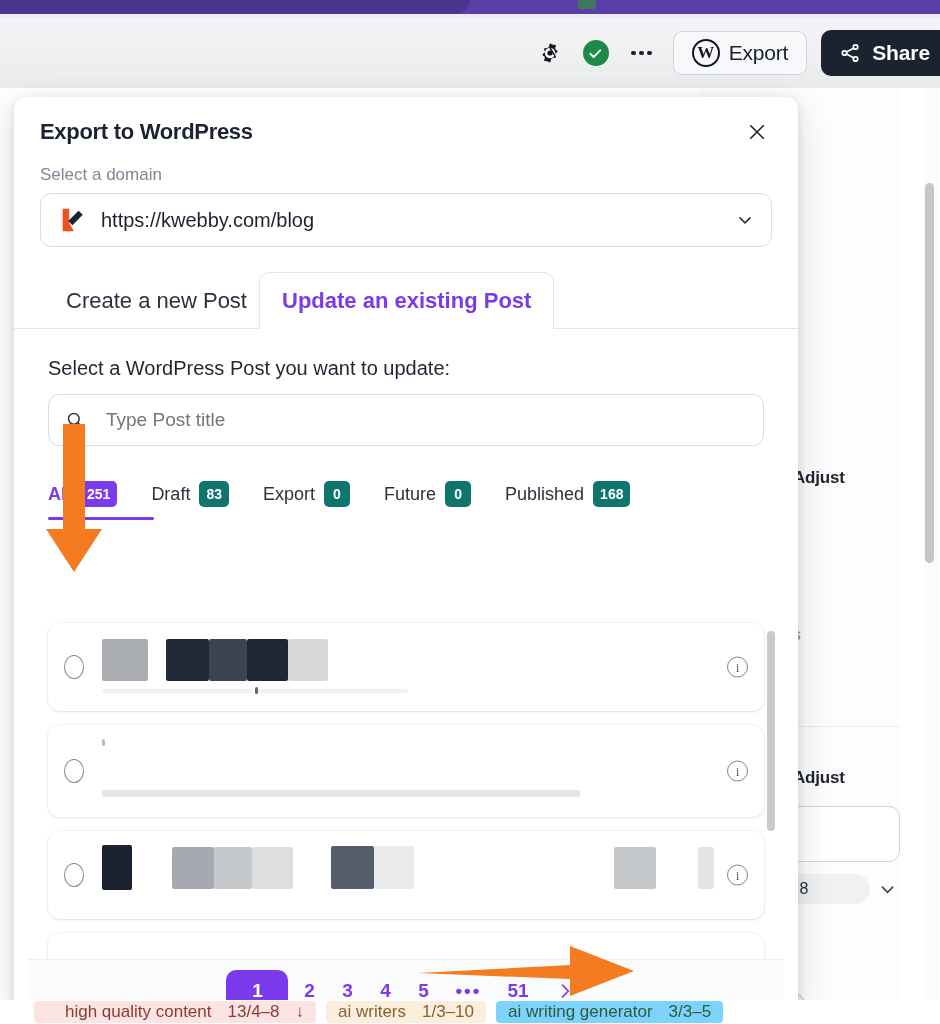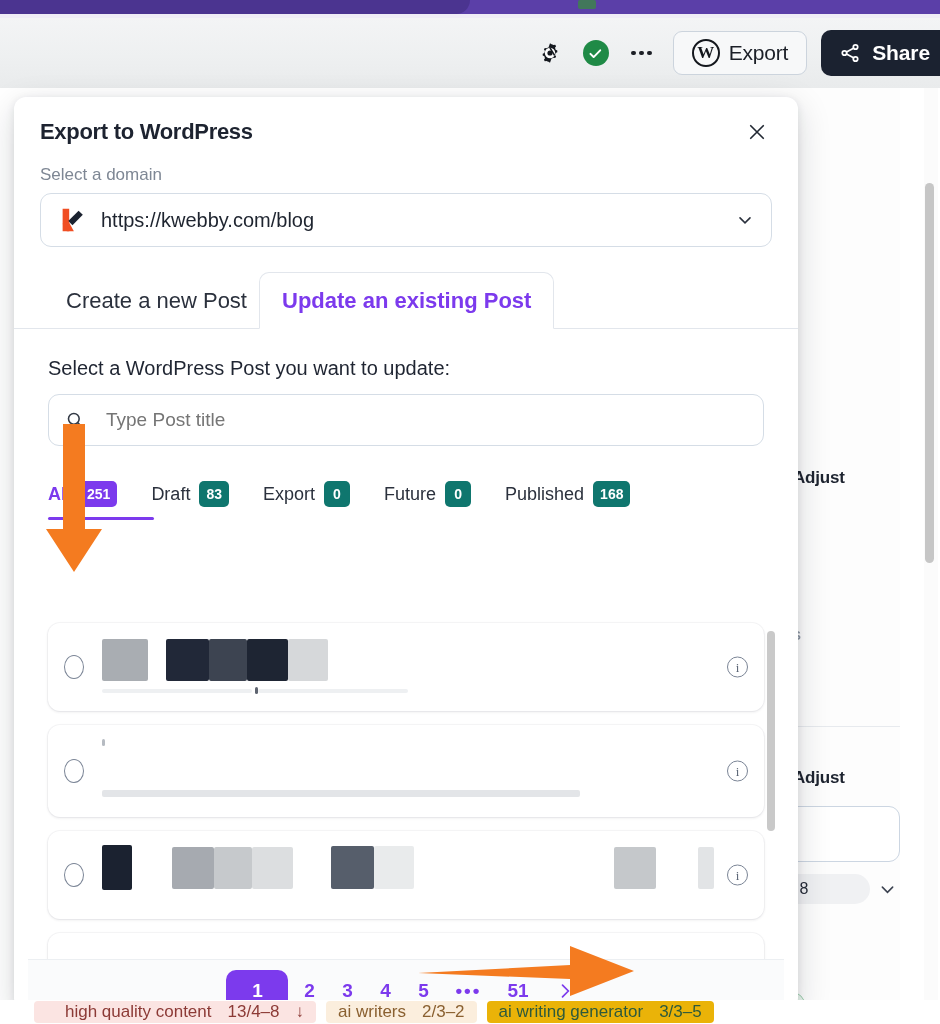--- a/index.html
+++ b/index.html
@@ -133,21 +133,21 @@
   .anno { position:absolute; pointer-events:none; }
 
   
   .kw-strip { position:absolute; left:0; bottom:0; width:940px; height:24px; display:flex; align-items:center;
       gap:0px; padding-left:34px; background:#fff; overflow:hidden; }
   .kw { display:flex; align-items:center; gap:16px; height:22px; padding:0 12px; border-radius:4px;
       font-size:17px; white-space:nowrap; }
   .kw .num { font-weight:400; }
   .kw-red { background:#fbe4e2; color:#8c3a36;padding-left:31px; }
   .kw-orange { background:#fbeedd; color:#8a6030; }
-  .kw-green { background:#eab308; color:#2e5a3b; }
+  .kw-green { background:#7dd3fc; color:#2e5a3b; }
   .kw-sep { width:10px; }
 </style>
 </head>
 <body>
 
 <div class="screen">
 
   <div class="purple-bar">
     <div class="purple-bar-dark"></div>
     <div class="purple-bar-chip"></div>
@@ -413,21 +413,21 @@
 
   <div class="kw-strip">
     <span class="kw kw-red">
       <span>high quality content</span>
       <span class="num">13/4–8</span>
       <span>↓</span>
     </span>
     <span class="kw-sep"></span>
     <span class="kw kw-orange">
       <span>ai writers</span>
-      <span class="num">2/3–2</span>
+      <span class="num">1/3–10</span>
     </span>
     <span class="kw-sep"></span>
     <span class="kw kw-green">
       <span>ai writing generator</span>
       <span class="num">3/3–5</span>
     </span>
   </div>
 
 </div>
 

